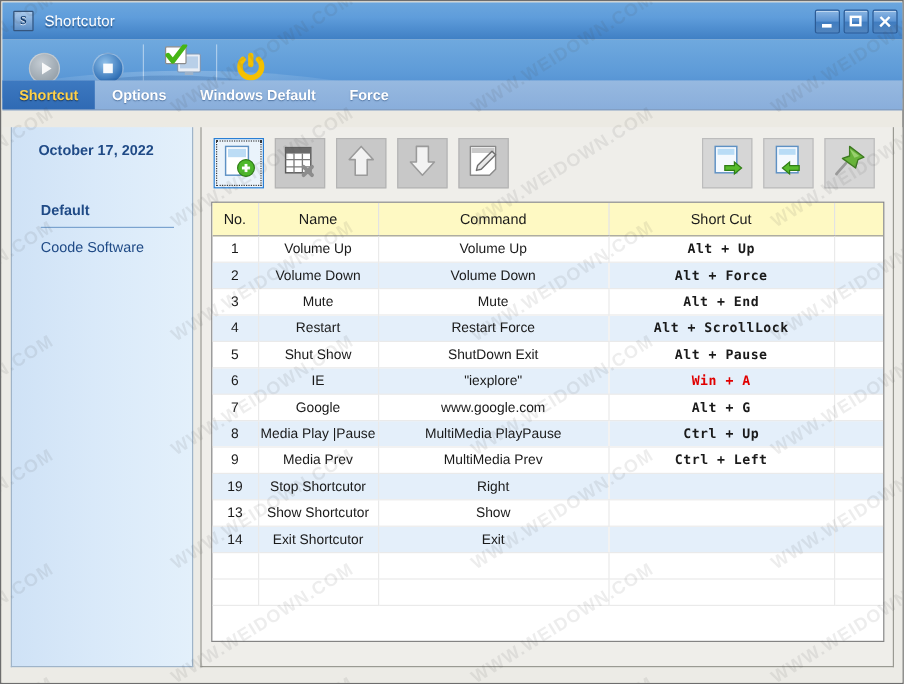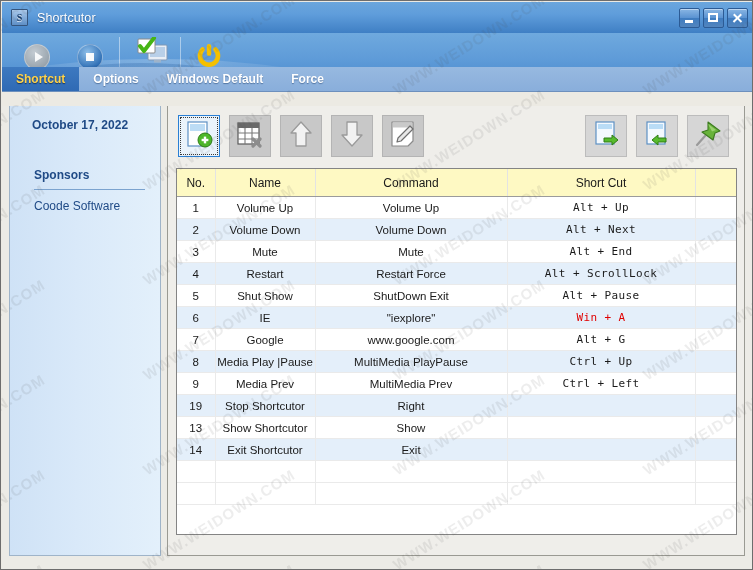--- a/index.html
+++ b/index.html
@@ -160,21 +160,21 @@
   th:last-child{border-right:none;}
   td{
     height:19px;font-size:11.5px;color:#1a1a1a;text-align:center;
     border-bottom:1px solid #eaeaea;border-right:1px solid #eaeaea;
     overflow:hidden;white-space:nowrap;
   }
   td:last-child{border-right:none;}
   tr.alt td{background:#e4effa;}
   td.sc{
     font-family:"DejaVu Sans Mono","Liberation Mono",monospace;
-    font-weight:normal;font-size:11px;letter-spacing:.4px;
+    font-weight:bold;font-size:11px;letter-spacing:.4px;
   }
 
   
   .wm{
     position:absolute;left:0;top:0;width:753px;height:570px;
     pointer-events:none;overflow:hidden;
   }
   .wm span{
     position:absolute;color:rgba(80,80,80,.10);
     font-size:15px;font-weight:bold;letter-spacing:1px;
@@ -252,21 +252,21 @@
     <div class="tab active">Shortcut</div>
     <div class="tab">Options</div>
     <div class="tab">Windows Default</div>
     <div class="tab">Force</div>
   </div>
 
   <div class="body">
 
     <div class="sidebar">
       <div class="sb-date">October 17, 2022</div>
-      <div class="sb-head">Sponsors</div>
+      <div class="sb-head">Default</div>
       <div class="sb-rule"></div>
       <div class="sb-link">Coode Software</div>
     </div>
 
     <div class="panel">
 
       <div class="toolbar">
 
         <div class="tbtn sel" style="left:10px;">
           <div>
@@ -374,21 +374,21 @@
                 <td>1</td>
                 <td>Volume Up</td>
                 <td>Volume Up</td>
                 <td class="sc" style="color: rgb(26, 26, 26);">Alt + Up</td>
                 <td></td>
               </tr>
               <tr class="alt">
                 <td>2</td>
                 <td>Volume Down</td>
                 <td>Volume Down</td>
-                <td class="sc" style="color: rgb(26, 26, 26);">Alt + Next</td>
+                <td class="sc" style="color: rgb(26, 26, 26);">Alt + Force</td>
                 <td></td>
               </tr>
               <tr>
                 <td>3</td>
                 <td>Mute</td>
                 <td>Mute</td>
                 <td class="sc" style="color: rgb(26, 26, 26);">Alt + End</td>
                 <td></td>
               </tr>
               <tr class="alt">

